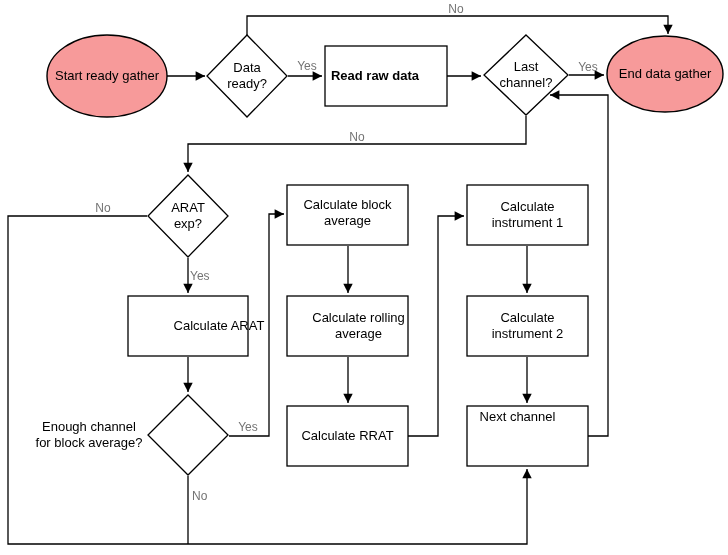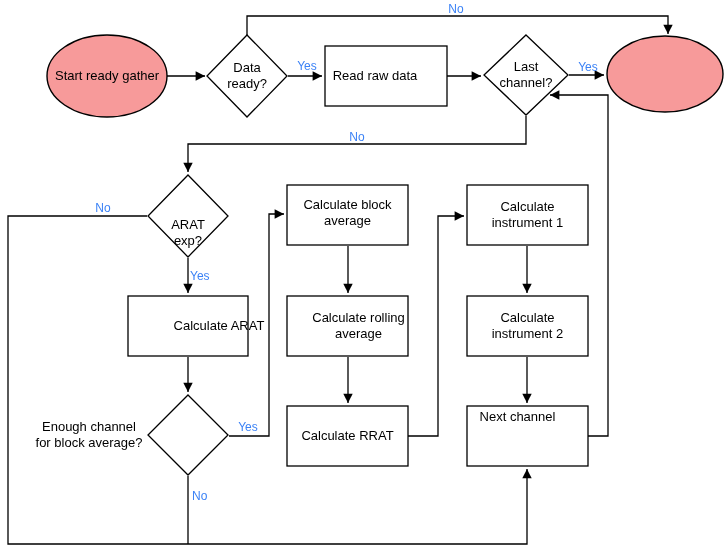--- a/index.html
+++ b/index.html
@@ -18,21 +18,21 @@
   .lbl{
     position:absolute;
     display:flex;align-items:center;justify-content:center;
     text-align:center;
     font-size:13px;line-height:1.2;color:#000;
     white-space:pre-line;
     pointer-events:none;
   }
   .elbl{
     position:absolute;
-    font-size:12px;line-height:1;color:#3b82f6;
+    font-size:12px;line-height:1;color:#737373;
     white-space:nowrap;
     pointer-events:none;
   }
   .elbl.centered{transform:translate(-50%,-50%);}
   .elbl.leftanchor{transform:translate(0,-50%);}
 </style>
 </head>
 <body>
 
 <div class="canvas">
@@ -74,24 +74,25 @@
     <rect class="shape-process" x="287" y="296" width="121" height="60"></rect>
     <rect class="shape-process" x="287" y="406" width="121" height="60"></rect>
     <rect class="shape-process" x="467" y="185" width="121" height="60"></rect>
     <rect class="shape-process" x="467" y="296" width="121" height="60"></rect>
     <rect class="shape-process" x="467" y="406" width="121" height="60"></rect>
   </svg>
 
   <div class="lbl" style="left:47px;top:35px;width:120px;height:82px;">Start ready gather</div>
   <div class="lbl" style="left:207px;top:35px;width:80px;height:82px;">Data
 ready?</div>
-  <div class="lbl" style="left:325px;top:46px;width:100px;height:60px;">Read raw data</div>
+  <div class="lbl" style="left:325px;top:46px;width:100px;height:60px;font-weight:bold;">Read raw data</div>
   <div class="lbl" style="left:484px;top:35px;width:84px;height:80px;">Last
 channel?</div>
-  <div class="lbl" style="left:148px;top:192px;width:80px;height:82px;">ARAT
+  <div class="lbl" style="left:607px;top:36px;width:116px;height:76px;">End data gather</div>
+  <div class="lbl" style="left:148px;top:175px;width:80px;height:82px;">ARAT
 exp?</div>
   <div class="lbl" style="left:128px;top:296px;width:120px;height:60px;padding-left:31px;">Calculate ARAT</div>
   <div class="lbl" style="left:24px;top:410px;width:130px;height:50px;">Enough channel
 for block average?</div>
   <div class="lbl" style="left:287px;top:185px;width:121px;height:56px;border-radius:18px;">Calculate block
 average</div>
   <div class="lbl" style="left:298px;top:296px;width:121px;height:60px;">Calculate rolling
 average</div>
   <div class="lbl" style="left:287px;top:406px;width:121px;height:60px;border-radius:14px;">Calculate RRAT</div>
   <div class="lbl" style="left:467px;top:185px;width:121px;height:60px;">Calculate

